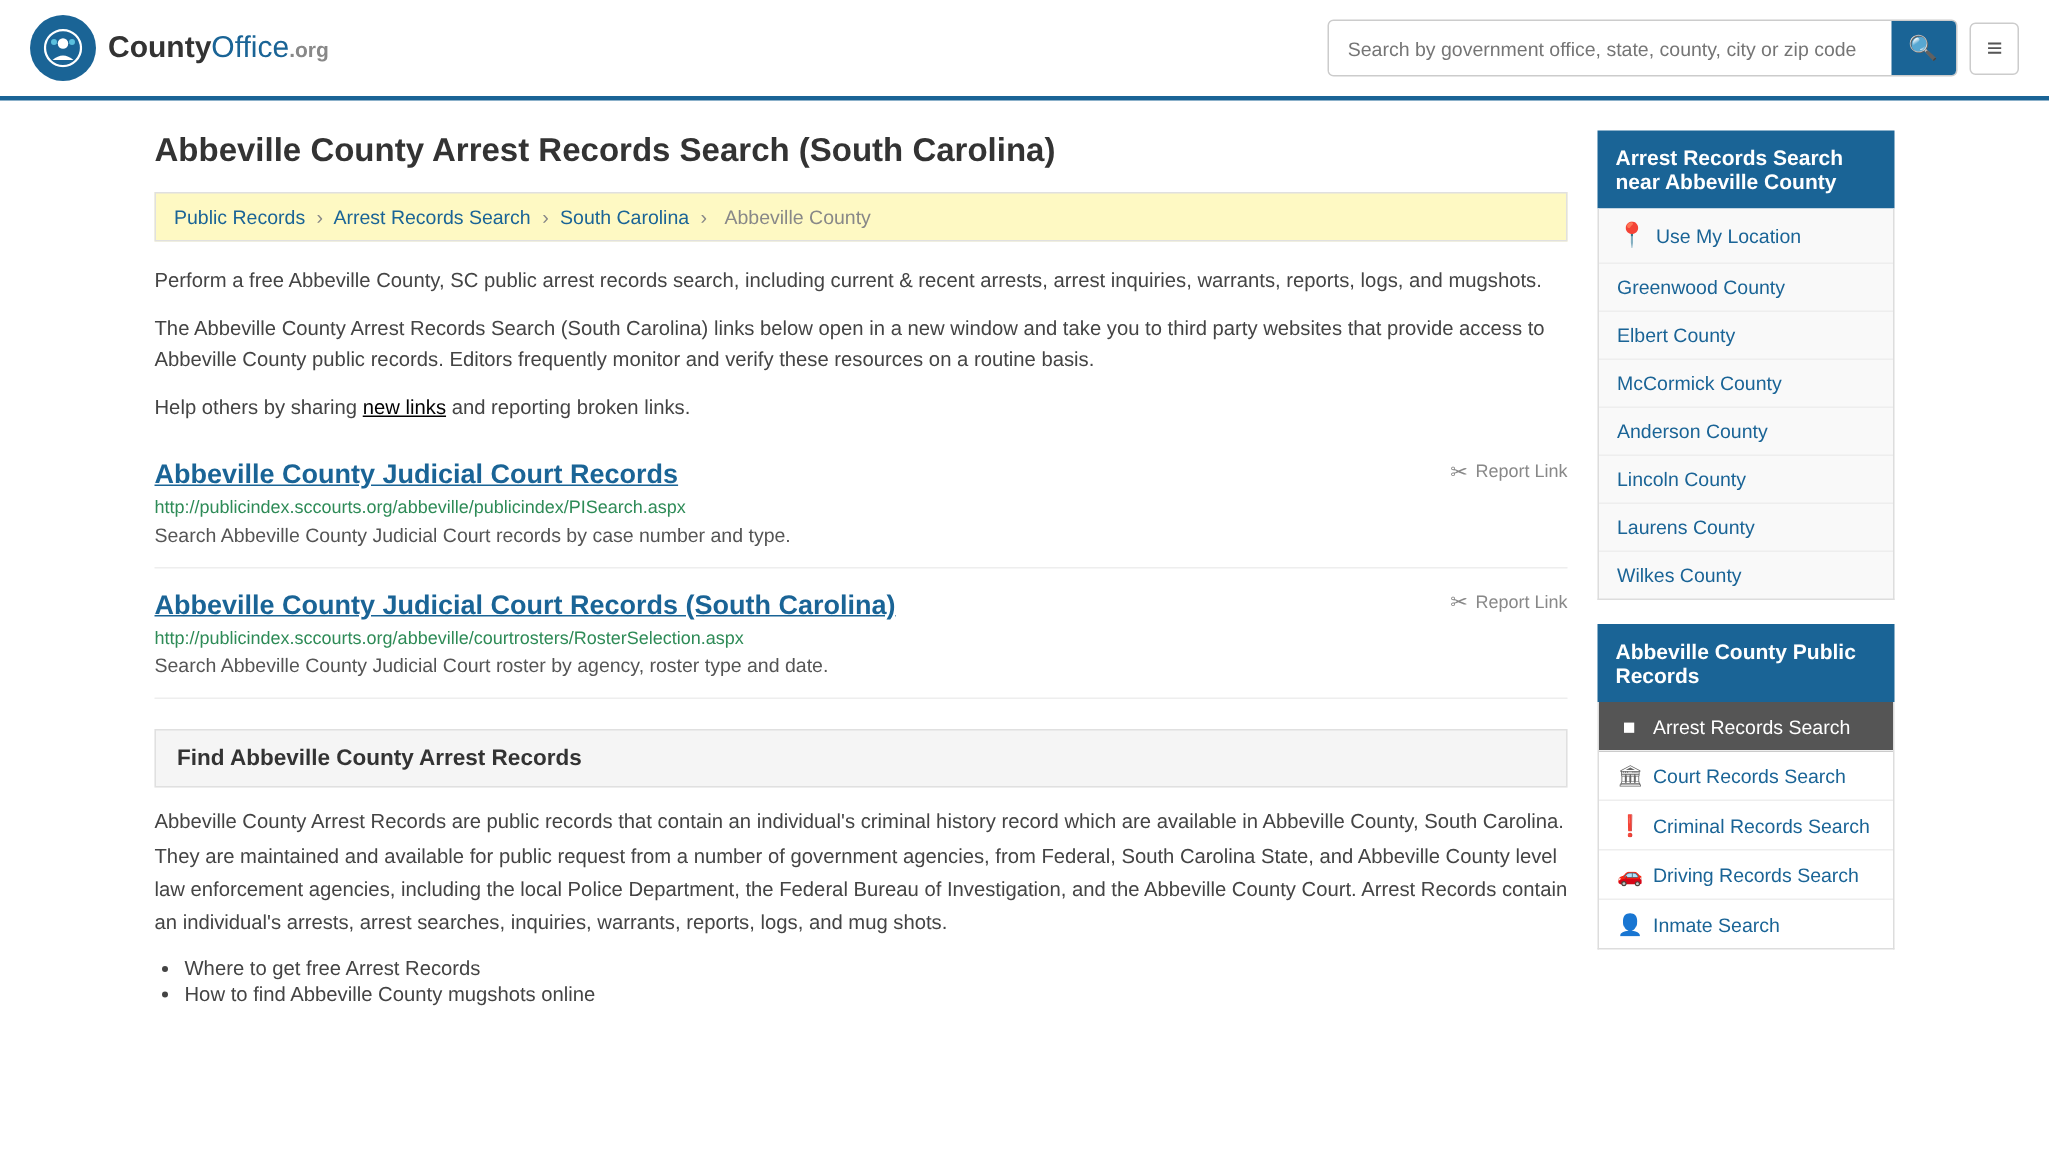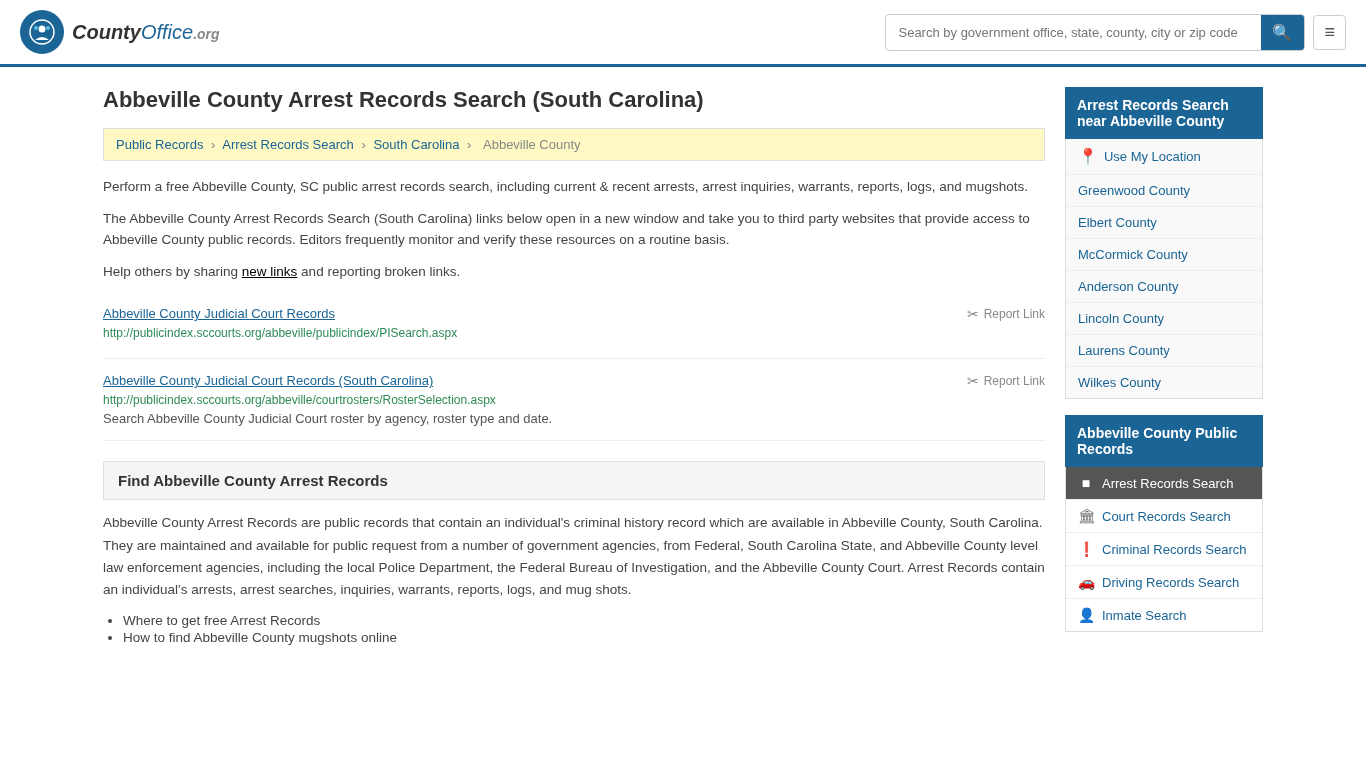--- a/index.html
+++ b/index.html
@@ -11,21 +11,20 @@
       border-bottom: 3px solid #1a6496;
       padding: 10px 20px;
       display: flex;
       align-items: center;
       justify-content: space-between;
     }
     .logo-area {
       display: flex;
       align-items: center;
       gap: 8px;
-      font-style: italic;
     }
     .logo-circle {
       width: 44px;
       height: 44px;
       background: #1a6496;
       border-radius: 50%;
       display: flex;
       align-items: center;
       justify-content: center;
       color: white;
@@ -141,22 +140,22 @@
       border-bottom: 1px solid #eee;
       padding: 14px 0;
     }
     .record-link-header {
       display: flex;
       justify-content: space-between;
       align-items: flex-start;
       margin-bottom: 4px;
     }
     .record-link-title {
-      font-size: 13px;
-      font-weight: normal;
+      font-size: 18px;
+      font-weight: bold;
       color: #1a6496;
       text-decoration: underline;
       cursor: pointer;
     }
     .report-link-btn {
       display: flex;
       align-items: center;
       gap: 5px;
       color: #888;
       font-size: 12px;
@@ -324,20 +323,21 @@
     <div id="record-links-container">
         <div class="record-link-block">
       <div class="record-link-header">
         <span class="record-link-title">Abbeville County Judicial Court Records</span>
         <div class="report-link-btn">
           <span style="font-size:14px;">✂</span>
           <span>Report Link</span>
         </div>
       </div>
       <div class="record-url">http://publicindex.sccourts.org/abbeville/publicindex/PISearch.aspx</div>
+      <div class="record-desc">Search Abbeville County Judicial Court records by case number and type.</div>
     </div>
         <div class="record-link-block">
       <div class="record-link-header">
         <span class="record-link-title">Abbeville County Judicial Court Records (South Carolina)</span>
         <div class="report-link-btn">
           <span style="font-size:14px;">✂</span>
           <span>Report Link</span>
         </div>
       </div>
       <div class="record-url">http://publicindex.sccourts.org/abbeville/courtrosters/RosterSelection.aspx</div>

